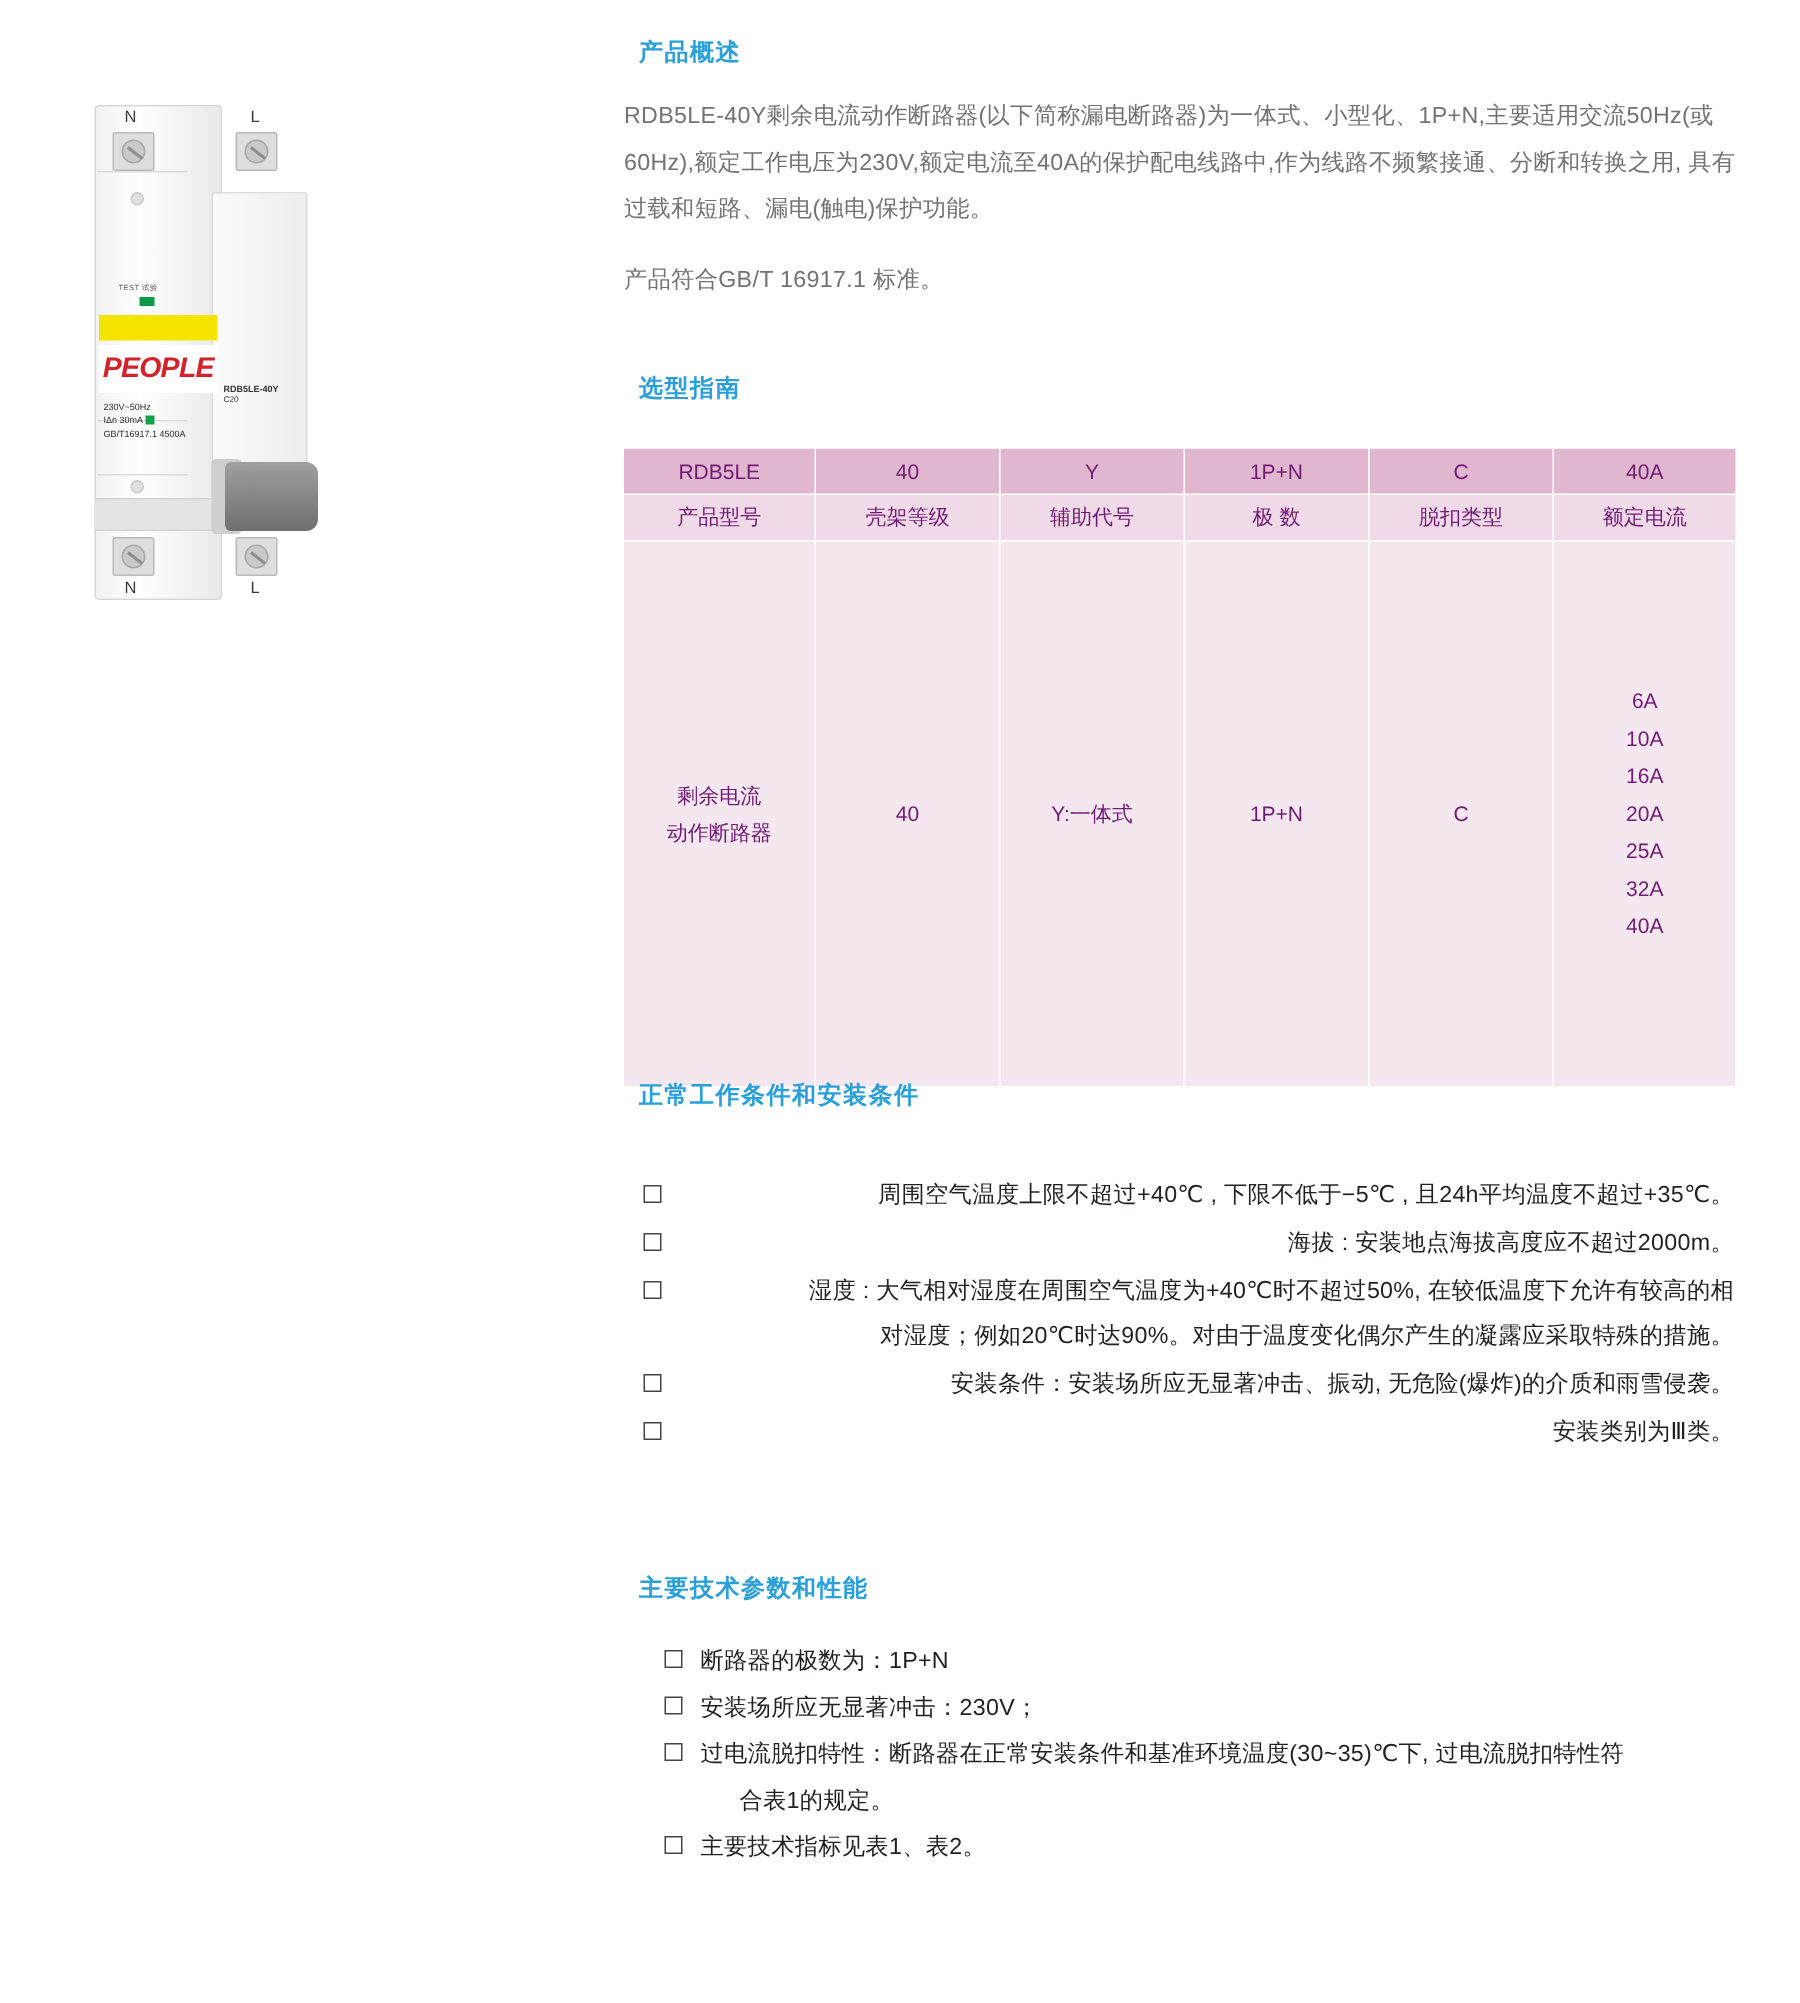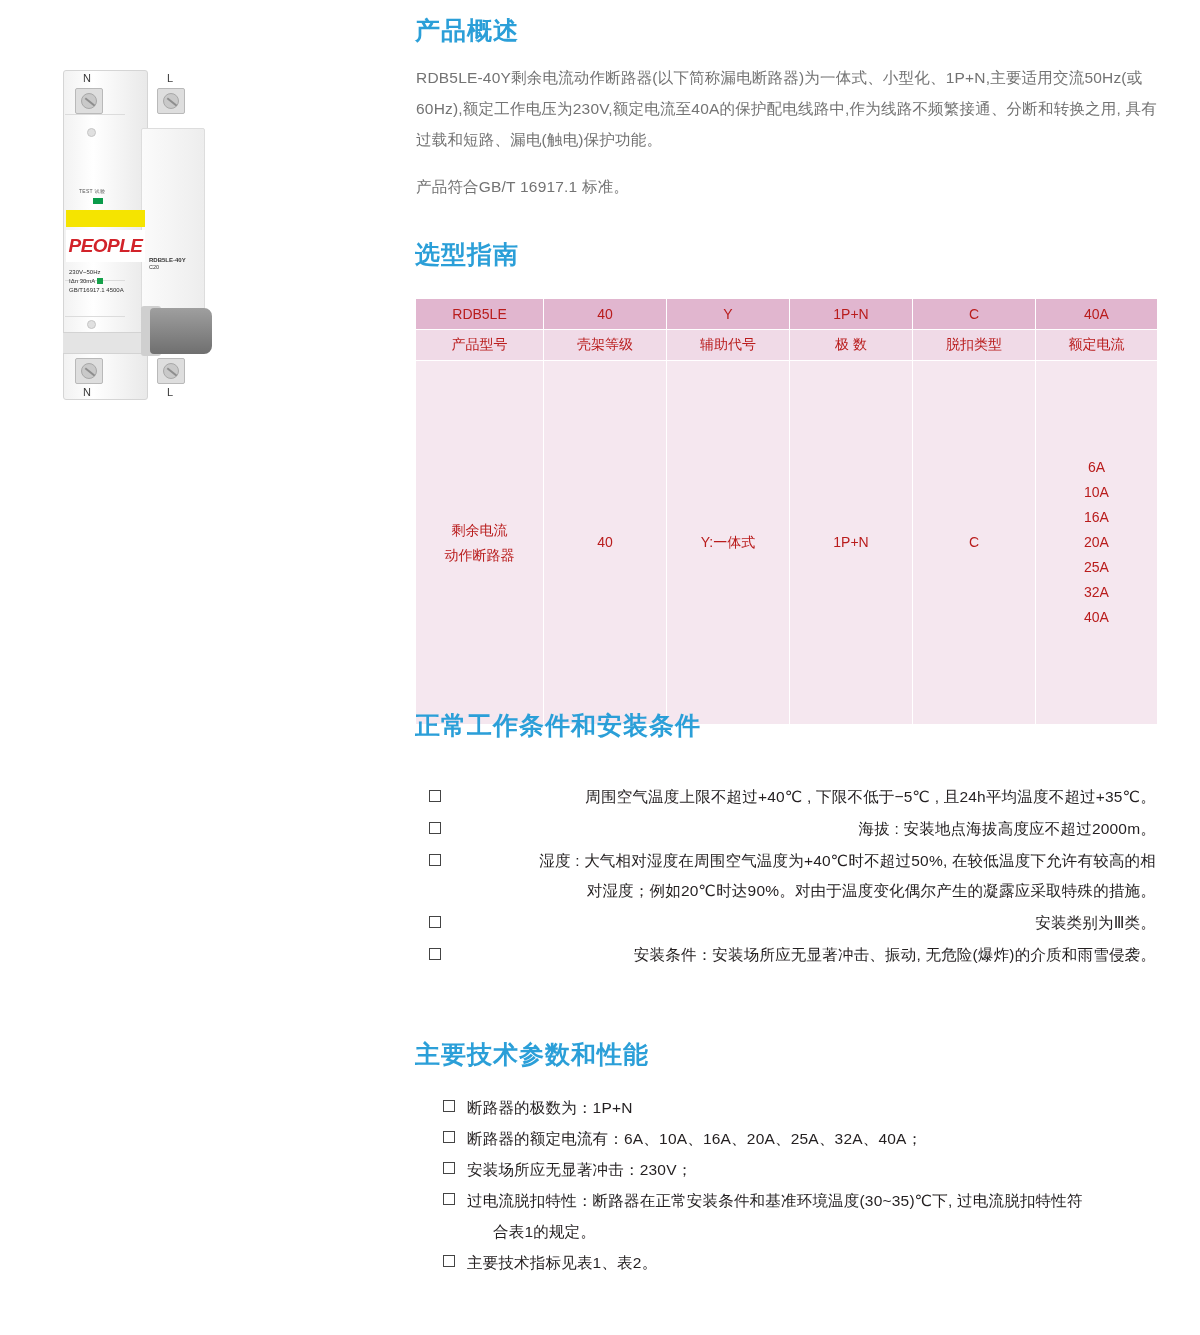--- a/index.html
+++ b/index.html
@@ -178,43 +178,43 @@
 
   
   .content {
     position: absolute;
     left: 415px;
     top: 0;
     width: 760px;
   }
   h2.section-title {
     color: #2b9fd8;
-    font-size: 25px;
+    font-size: 16px;
     font-weight: bold;
-    margin: 0;
+    margin: 11px;
     letter-spacing: 1px;
   }
   .para {
     font-size: 15.5px;
     line-height: 31px;
     letter-spacing: 0.2px;
     color: #737373;
   }
 
   
   table.sel-table {
     border-collapse: collapse;
     width: 742px;
     table-layout: fixed;
   }
   table.sel-table td {
     border: 1px solid #ffffff;
     text-align: center;
     font-size: 14px;
-    color: #b91c1c;
+    color: #701a75;
     padding: 6px 2px;
     margin-top: 24px;
   }
   .row-code td { background: #e1b6cf; height: 31px; font-size: 14.5px; }
   .row-name td { background: #f0dae7; height: 31px; font-size: 14.5px; }
   .row-body td { background: #f5e7ef; height: 364px; vertical-align: middle; font-size: 14.5px; line-height: 25px; }
   .cur-list { line-height: 25px; }
 
   
   ul.chk {
@@ -369,38 +369,34 @@
         <span class="box"></span>
         <span>海拔 : 安装地点海拔高度应不超过2000m。</span>
       </li>
       <li>
         <span class="box"></span>
         <span>湿度 : 大气相对湿度在周围空气温度为+40℃时不超过50%, 在较低温度下允许有较高的相</span>
         <span class="indent2">对湿度；例如20℃时达90%。对由于温度变化偶尔产生的凝露应采取特殊的措施。</span>
       </li>
       <li>
         <span class="box"></span>
+        <span>安装条件：安装场所应无显著冲击、振动, 无危险(爆炸)的介质和雨雪侵袭。</span>
+      </li>
+      <li>
+        <span class="box"></span>
         <span>安装类别为Ⅲ类。</span>
       </li>
-      <li>
-        <span class="box"></span>
-        <span>安装条件：安装场所应无显著冲击、振动, 无危险(爆炸)的介质和雨雪侵袭。</span>
-      </li>
     </ul>
 
     <h2 class="section-title" style="position:absolute; left:0; top:1038px;">主要技术参数和性能</h2>
 
     <ul class="chk tight" style="position:absolute; left:25px; top:1092px; width:730px;">
       <li>
         <span class="box"></span>
         <span>断路器的极数为：1P+N</span>
-      </li>
-      <li>
-        <span class="box"></span>
-        <span>断路器的额定电流有：6A、10A、16A、20A、25A、32A、40A；</span>
       </li>
       <li>
         <span class="box"></span>
         <span>安装场所应无显著冲击：230V；</span>
       </li>
       <li>
         <span class="box"></span>
         <span>过电流脱扣特性：断路器在正常安装条件和基准环境温度(30~35)℃下, 过电流脱扣特性符</span>
         <span class="indent2">合表1的规定。</span>
       </li>

